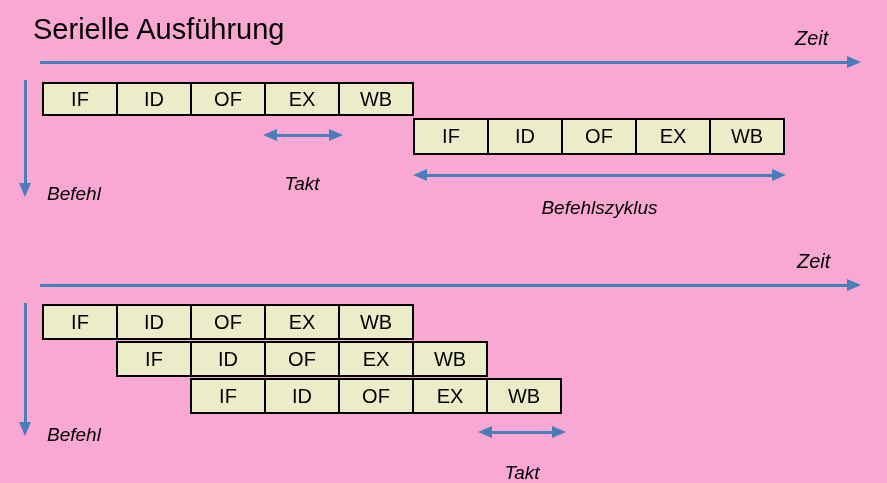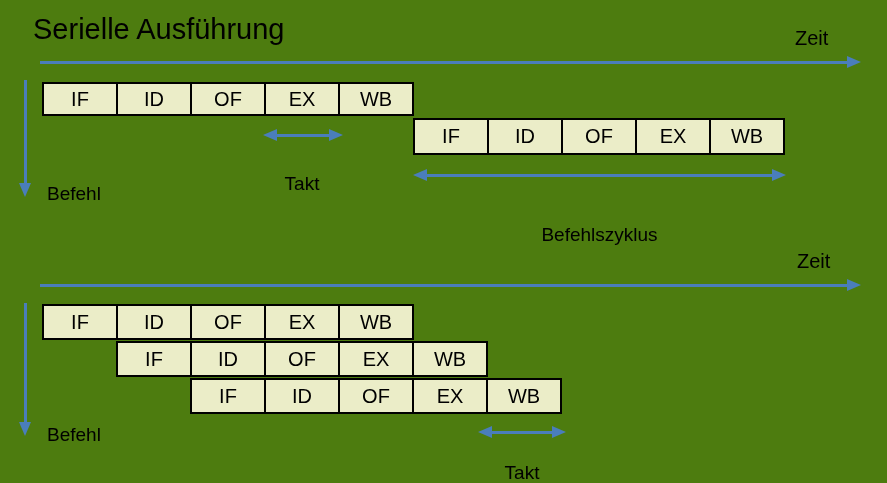--- a/index.html
+++ b/index.html
@@ -6,38 +6,39 @@
     --arrow-blue: #4a7ebb;
     --stage-fill: #ebedc8;
     --stage-border: #000000;
   }
   * { margin: 0; padding: 0; box-sizing: border-box; }
   html, body { background: #ffffff; }
   .canvas {
     position: relative;
     width: 887px;
     height: 483px;
-    background: #4d7c0f;
+    background: #f9a8d4;
     font-family: "Liberation Sans", sans-serif;
     color: #000;
     overflow: hidden;
   }
   .title {
     position: absolute;
     font-size: 29px;
     line-height: 1.1;
     color: #000;
     white-space: nowrap;
   }
   .label {
     position: absolute;
     font-size: 19px;
     line-height: 1.1;
     color: #000;
     white-space: nowrap;
+    font-style: italic;
   }
   .label.center { text-align: center; margin-top: 20px; }
 
   
   .stage-row {
     position: absolute;
     display: flex;
   }
   .stage-cell {
     width: 76px;
@@ -122,21 +123,21 @@
 
   <div class="stage-row" style="left:413px; top:118px; height:37px;">
     <div class="stage-cell">IF</div>
     <div class="stage-cell">ID</div>
     <div class="stage-cell">OF</div>
     <div class="stage-cell">EX</div>
     <div class="stage-cell">WB</div>
   </div>
 
   <div class="arrow-h head-left head-right" style="left:426px; top:174px; width:347px;"></div>
-  <div class="label center" style="left:413px; top:205px; width:373px;">Befehlszyklus</div>
+  <div class="label center" style="left:413px; top:178px; width:373px;">Befehlszyklus</div>
 
   <div class="label" style="left:47px; top:184px;">Befehl</div>
 
 
   <div class="label" style="left:797px; top:250px; font-size:20px;">Zeit</div>
 
   <div class="arrow-h head-right" style="left:40px; top:284px; width:808px;"></div>
 
   <div class="arrow-v head-down" style="left:24px; top:303px; height:120px;"></div>
 

